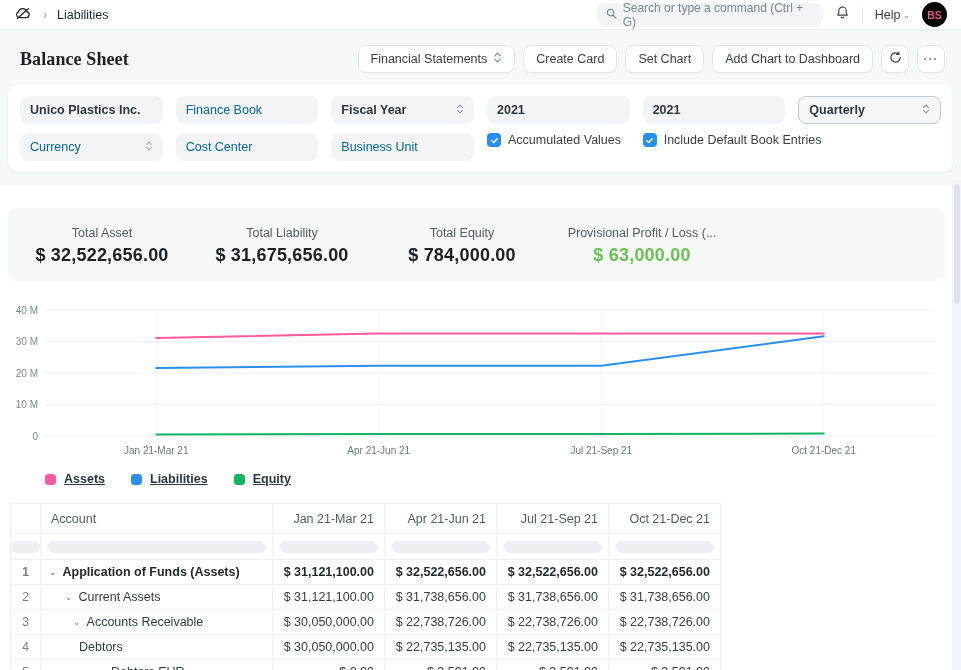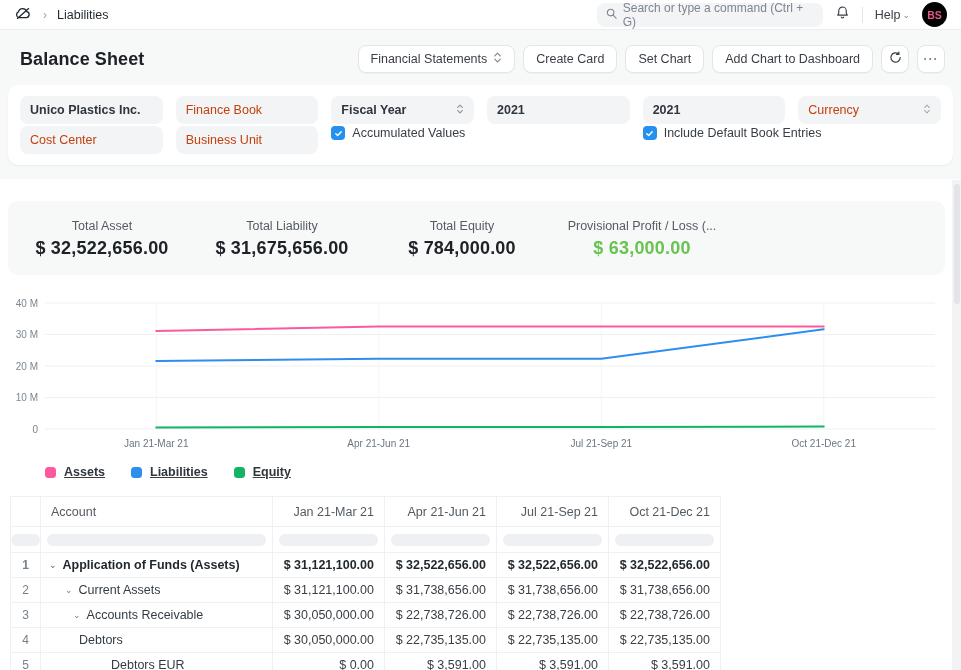--- a/index.html
+++ b/index.html
@@ -14,31 +14,31 @@
   .nav-right { margin-left:auto; display:flex; align-items:center; gap:12px; }
   .search-pill { width:226px; height:24px; background:#f3f4f6; border-radius:8px; display:flex; align-items:center; gap:6px; padding:0 9px; color:#7c8690; font-size:12px; cursor:text; }
   .nav-divider { width:1px; height:16px; background:#e3e6e9; }
   .help { font-size:12.5px; color:#383e45; display:flex; align-items:center; gap:2px; cursor:pointer;justify-content:space-between; }
   .chev-down { font-size:9px; color:#7c8690; }
   .avatar { width:25px; height:25px; border-radius:50%; background:#000000; color:#e05b86; font-size:10.5px; font-weight:bold; display:flex; align-items:center; justify-content:center; cursor:pointer; }
 
   
   .page-head { background:#f7f8f8; padding:15px 16px 14px 20px; }
   .title-row { display:flex; align-items:center; }
-  .page-title { font-size:18px; font-weight:bold; color:#1c2126; letter-spacing:.1px; }
+  .page-title { font-size:18px; font-weight:bold; color:#1c2126; letter-spacing:.1px;font-family:Liberation Serif, serif; }
   .actions { margin-left:auto; display:flex; align-items:center; gap:8px; }
   .btn { height:28px; background:#fff; border:1px solid #e3e6e9; border-radius:8px; font-size:12.5px; color:#383e45; display:flex; align-items:center; gap:6px; padding:1px 12px; cursor:pointer; box-shadow:0 1px 1px rgba(0,0,0,.03); white-space:nowrap; }
   .btn.icon-btn { width:28px; padding:0; justify-content:center; }
   .dots { letter-spacing:1px; color:#7c8690; font-weight:bold; font-size:12px; }
 
   
-  .filter-card { background:#fff; border-radius:10px; box-shadow:0 1px 2px rgba(0,0,0,.06); margin:12px -8px 0 -12px; padding:11px 12px; display:grid; grid-template-columns:repeat(6,1fr); gap:2px 13px; }
+  .filter-card { background:#fff; border-radius:10px; box-shadow:0 1px 2px rgba(0,0,0,.06); margin:12px -8px 0 -12px; padding:11px 12px; display:grid; grid-template-columns:repeat(6,1fr); gap:9px 13px; }
   .pill { height:28px; background:#f3f4f6; border-radius:8px; display:flex; align-items:center; font-size:12.5px; padding:0 10px; cursor:text; }
   .pill .val { color:#2f363d; font-weight:bold; font-weight:600; }
-  .pill .ph { color:#c2410c; }
+  .pill .ph { color:#0369a1; }
   .pill.select { cursor:pointer; justify-content:space-between; }
   .pill.outlined { background:#f6f7f8; border:1px solid #c3cad0; }
   .cb-field { display:flex; align-items:flex-start; gap:7px; font-size:12.5px; color:#383e45; cursor:pointer; }
   .checkbox { width:14px; height:14px; border-radius:4px; background:#2490ef; display:flex; align-items:center; justify-content:center; flex:0 0 auto; }
 
   
   .content { background:#fff; }
   .summary-card { background:#f7f8f8; border-radius:10px; margin:22px 16px 0 8px; padding:18px 0 16px 4px; display:flex; }
   .stat { width:180px; text-align:center; }
   .stat-label { font-size:12.5px; color:#545c64; margin-bottom:5px; white-space:nowrap; }
@@ -154,20 +154,27 @@
             <path d="M2 5.2 5 2.2l3 3" stroke="#8a939b" stroke-width="1.3" stroke-linecap="round" stroke-linejoin="round"></path>
             <path d="m2 8.8 3 3 3-3" stroke="#8a939b" stroke-width="1.3" stroke-linecap="round" stroke-linejoin="round"></path>
           </svg></span>
     </div>
     <div class="pill">
         <span class="val">2021</span>
       </div>
     <div class="pill">
         <span class="val">2021</span>
       </div>
+    <div class="pill select outlined">
+      <span class="val">Quarterly</span>
+      <span><svg width="8" height="12" viewBox="0 0 10 14" fill="none">
+            <path d="M2 5.2 5 2.2l3 3" stroke="#8a939b" stroke-width="1.3" stroke-linecap="round" stroke-linejoin="round"></path>
+            <path d="m2 8.8 3 3 3-3" stroke="#8a939b" stroke-width="1.3" stroke-linecap="round" stroke-linejoin="round"></path>
+          </svg></span>
+    </div>
 
     <div class="pill select">
       <span class="ph">Currency</span>
       <span><svg width="8" height="12" viewBox="0 0 10 14" fill="none">
             <path d="M2 5.2 5 2.2l3 3" stroke="#a3abb2" stroke-width="1.3" stroke-linecap="round" stroke-linejoin="round"></path>
             <path d="m2 8.8 3 3 3-3" stroke="#a3abb2" stroke-width="1.3" stroke-linecap="round" stroke-linejoin="round"></path>
           </svg></span>
     </div>
     <div class="pill">
         <span class="ph">Cost Center</span>

